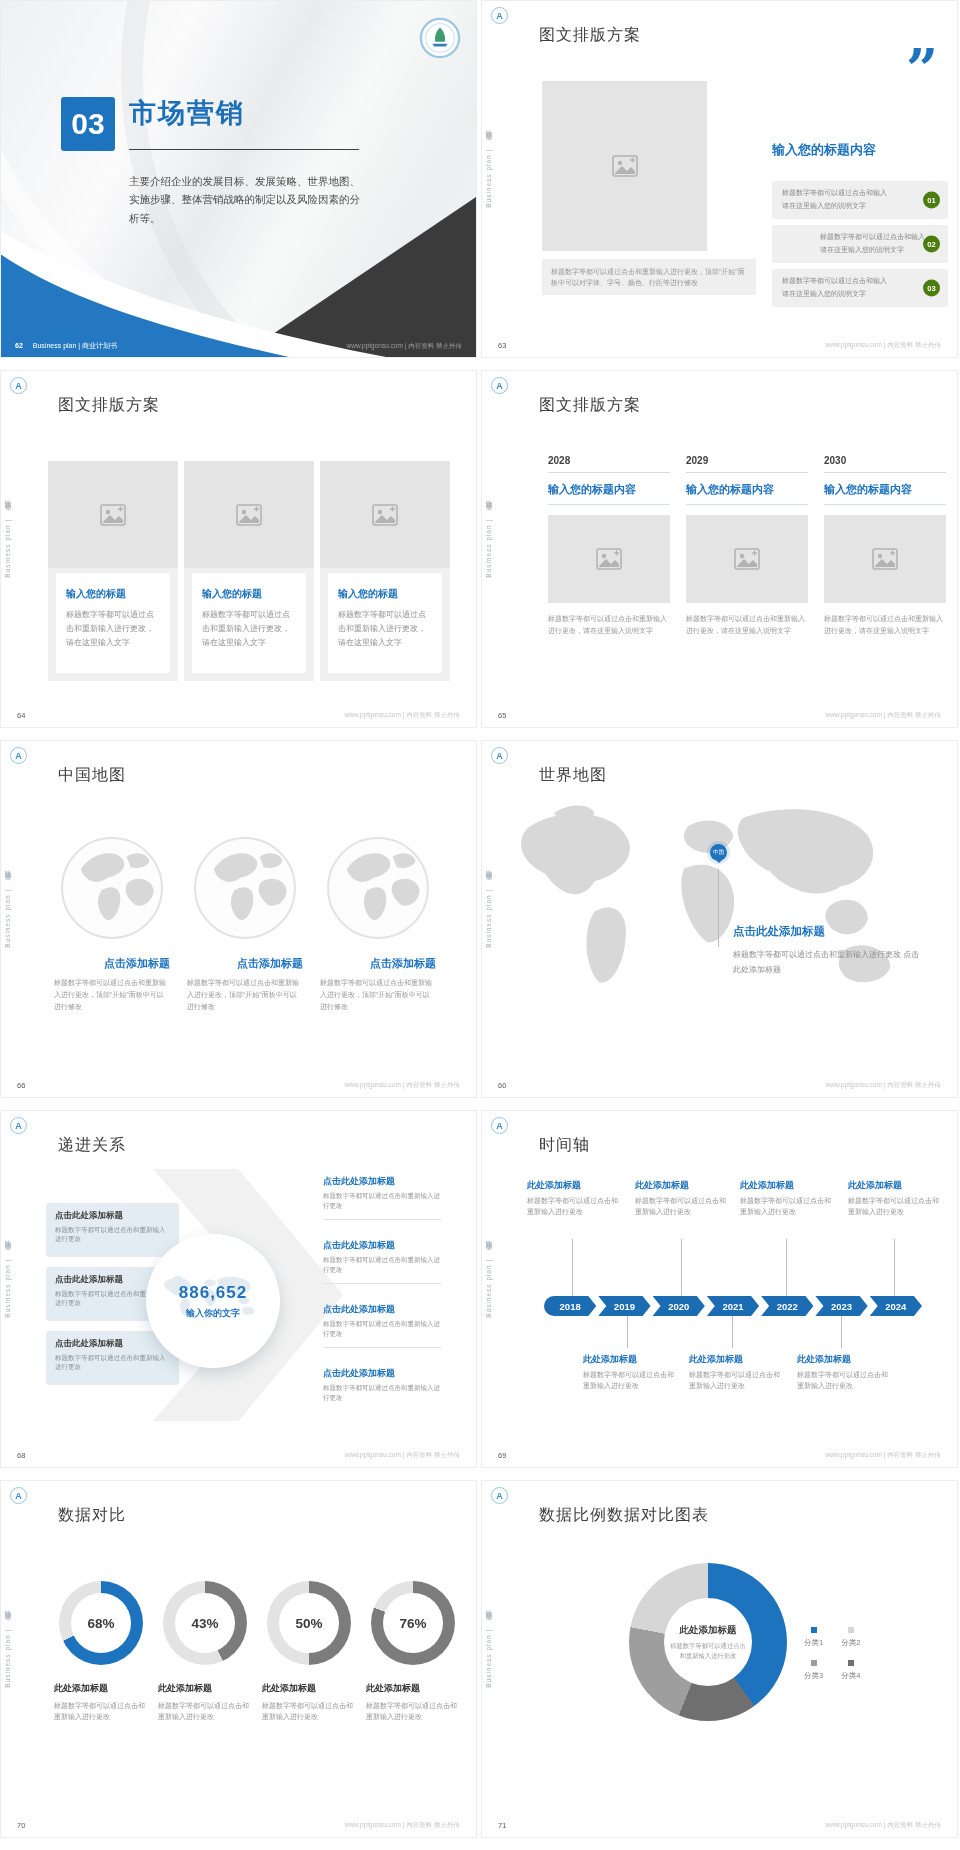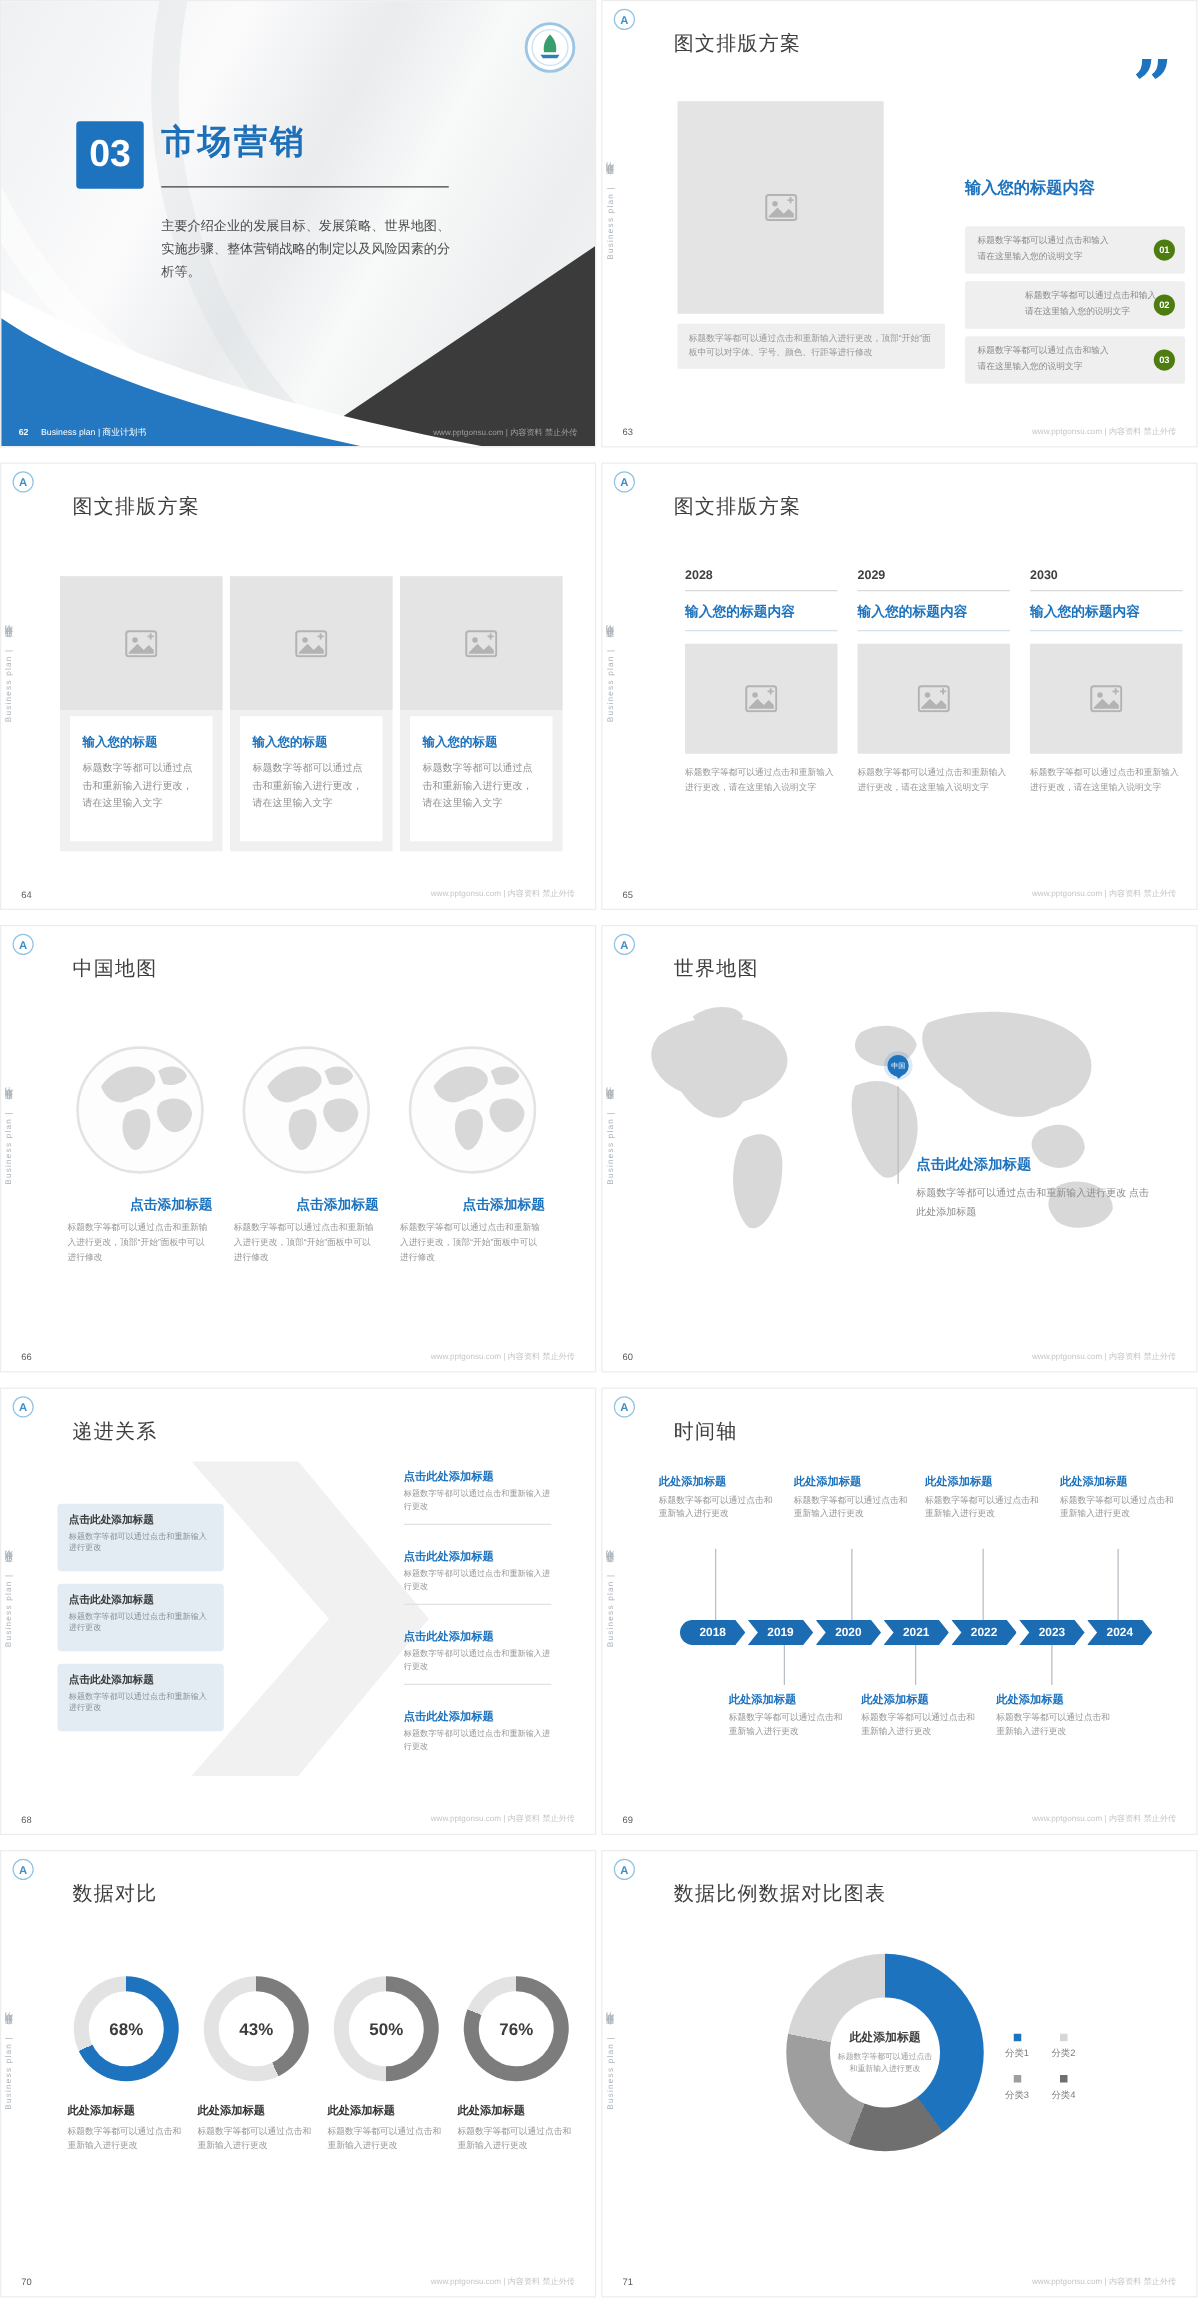--- a/index.html
+++ b/index.html
@@ -331,20 +331,27 @@
         <div class="b">标题数字等都可以通过点击和重新输入进行更改</div>
       </div>
       <div class="lbox" style="top:156px;">
         <p class="t">点击此处添加标题</p>
         <div class="b">标题数字等都可以通过点击和重新输入进行更改</div>
       </div>
       <div class="lbox" style="top:220px;">
         <p class="t">点击此处添加标题</p>
         <div class="b">标题数字等都可以通过点击和重新输入进行更改</div>
       </div>
+      <div class="circle68">
+        <svg viewBox="0 0 200 100">
+            <use href="#ic-worldmap"></use>
+          </svg>
+        <div class="v">886,652</div>
+        <div class="vl">输入你的文字</div>
+      </div>
       <div class="ritem" style="top:64px;">
         <p class="t">点击此处添加标题</p>
         <div class="b">标题数字等都可以通过点击和重新输入进行更改</div>
         <div class="hr"></div>
       </div>
       <div class="ritem" style="top:128px;">
         <p class="t">点击此处添加标题</p>
         <div class="b">标题数字等都可以通过点击和重新输入进行更改</div>
         <div class="hr"></div>
       </div>

